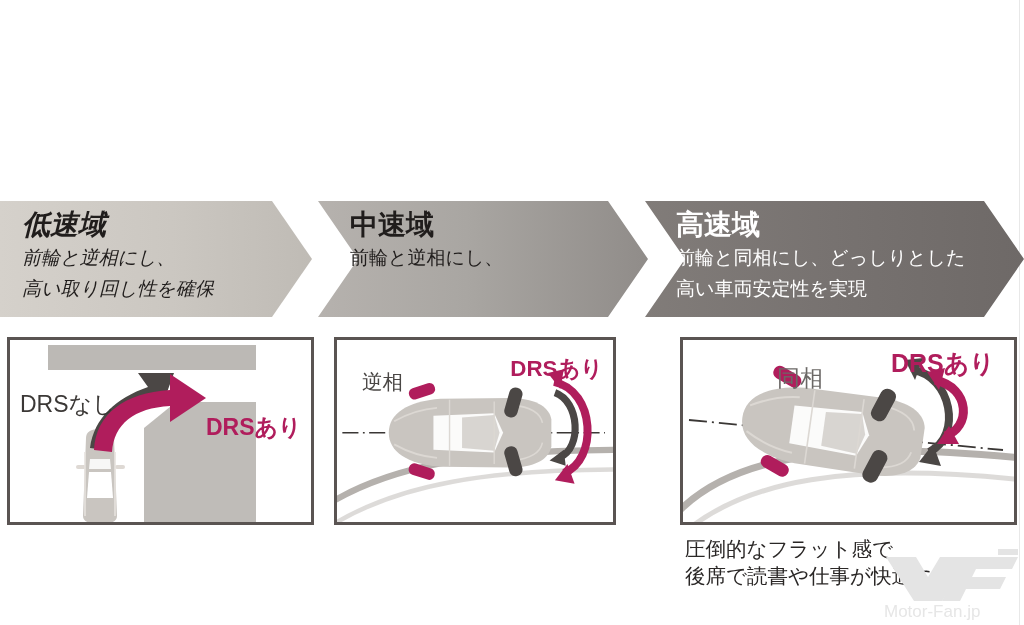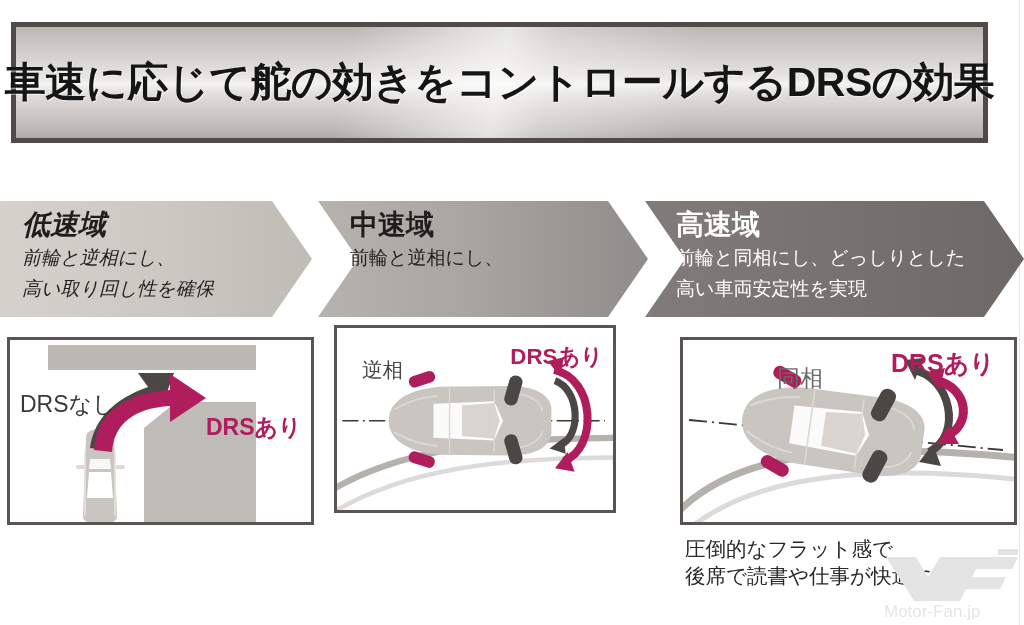--- a/index.html
+++ b/index.html
@@ -93,21 +93,21 @@
   #chev3t { left: 676px; width: 340px; }
 
   
   .panel {
     position: absolute;
     border: 3px solid #5a5452;
     background: #ffffff;
     overflow: hidden;
   }
   #panel1 { left: 7px;   top: 337px; width: 307px; height: 188px; }
-  #panel2 { left: 334px; top: 325px; width: 282px; height: 188px; }
+  #panel2 { left: 334px; top: 337px; width: 282px; height: 188px; }
   #panel3 { left: 680px; top: 337px; width: 337px; height: 188px; }
   .panel svg { display: block; width: 100%; height: 100%; }
 
   
   .caption {
     position: absolute;
     font-size: 20.5px;
     line-height: 1.34;
     color: #2a2726;
     white-space: pre;
@@ -124,25 +124,20 @@
   }
   .watermark svg { display: block; }
 </style>
 </head>
 <body>
 
 <div id="page">
 
   <div class="page-edge"></div>
 
-  <div class="banner">
-    <div class="banner-inner">
-      <div class="banner-title">車速に応じて舵の効きをコントロールするDRSの効果</div>
-    </div>
-  </div>
 
   <div class="chev-band">
 
     <svg id="chev1" class="chev" viewBox="0 0 312 116" preserveAspectRatio="none">
       <defs>
         <linearGradient id="g1" x1="0" y1="0" x2="1" y2="0">
           <stop offset="0" stop-color="#d5d1cb"></stop>
           <stop offset="0.55" stop-color="#cbc7c1"></stop>
           <stop offset="1" stop-color="#bfbbb5"></stop>
         </linearGradient>

